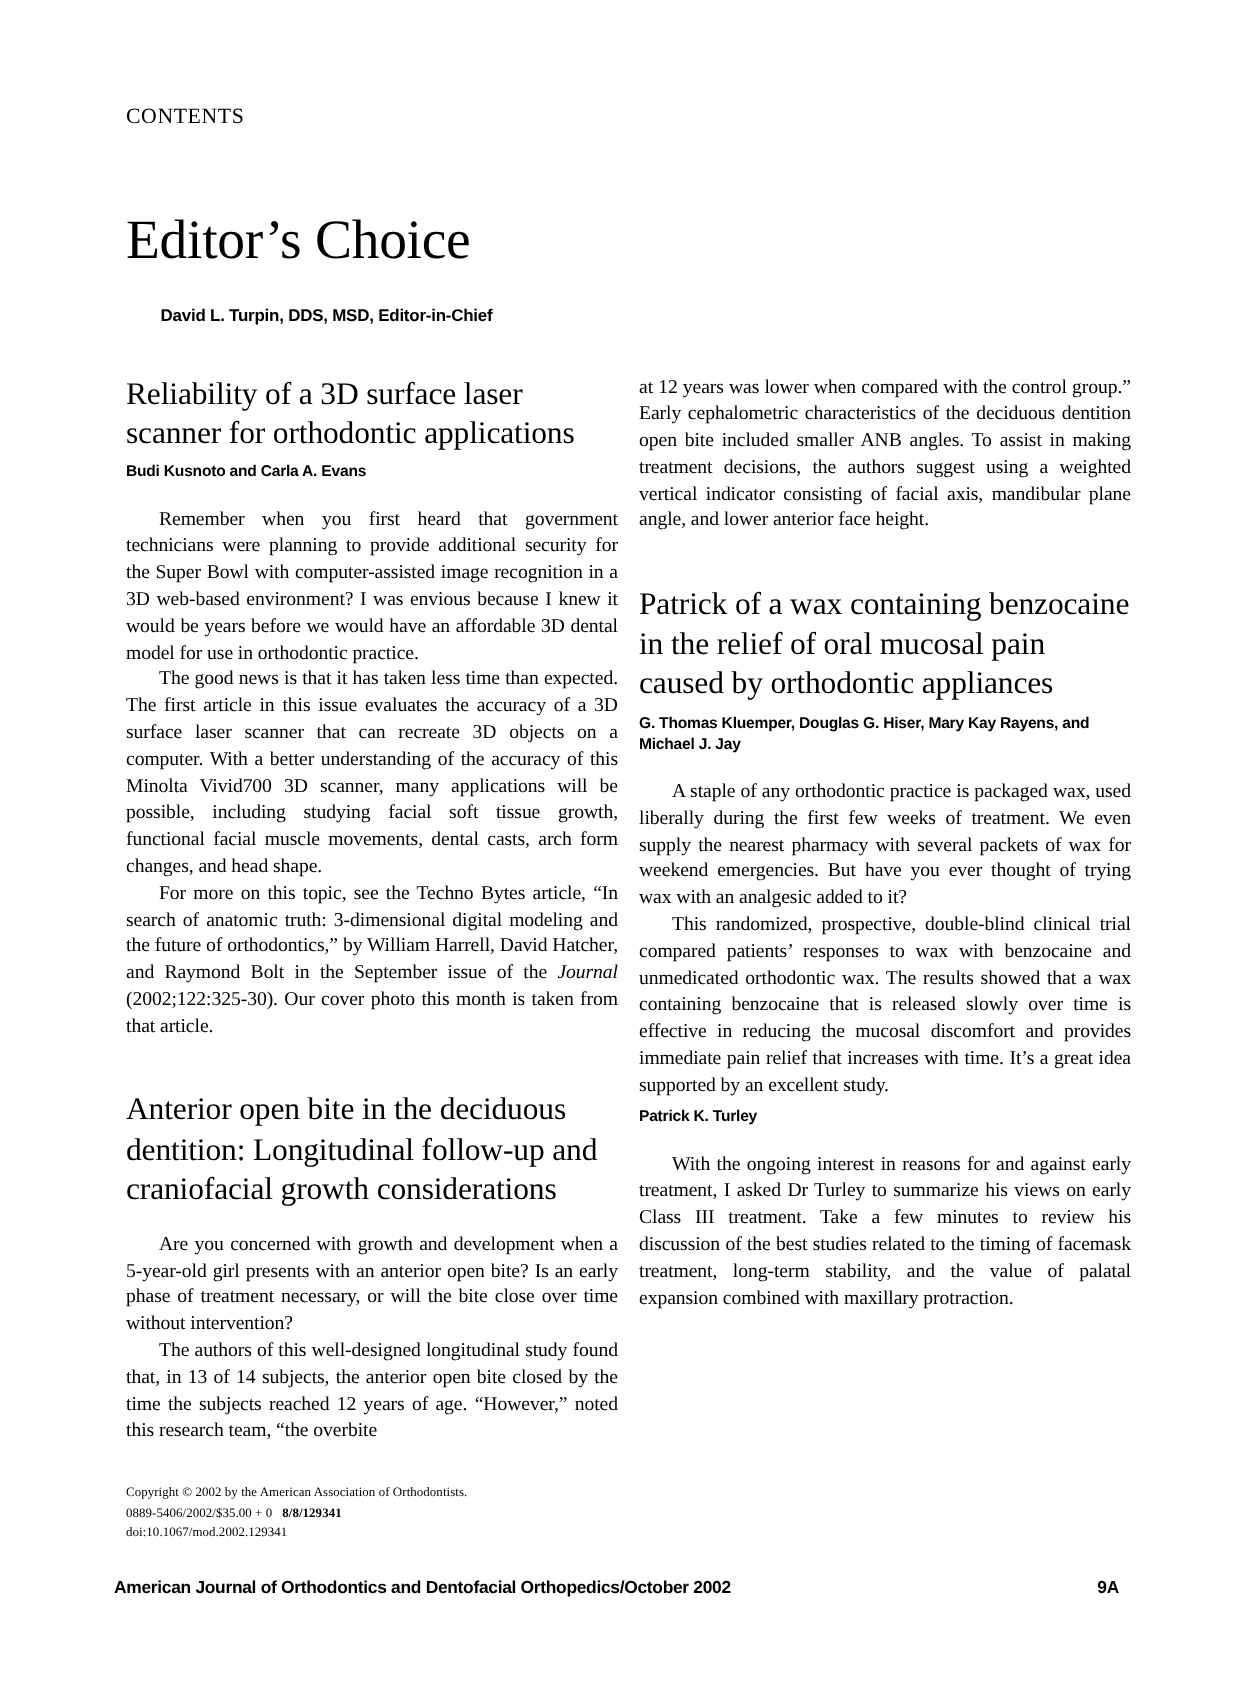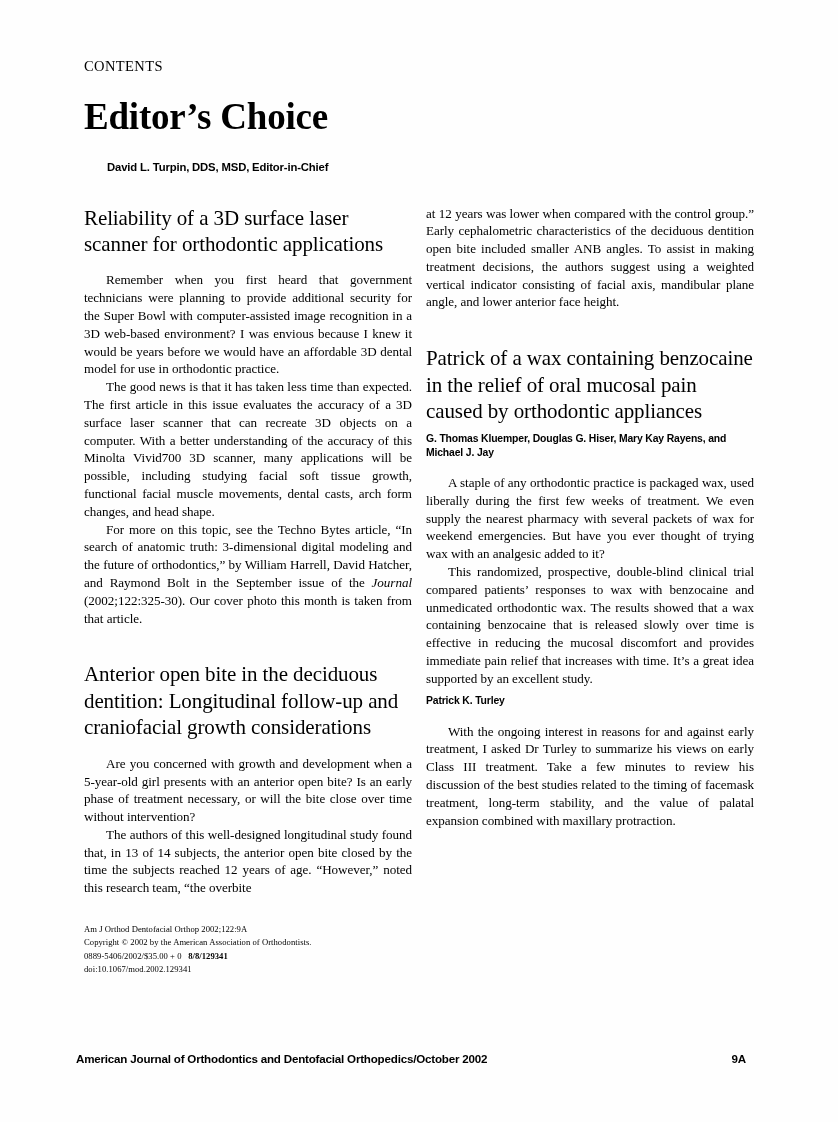--- a/index.html
+++ b/index.html
@@ -19,39 +19,39 @@
     position: relative;
     width: 838px;
     height: 1122px;
     background: #fefefe;
     box-sizing: border-box;
   }
 
   .content {
     position: absolute;
     left: 84px;
-    top: 2px;
+    top: 14px;
     width: 670px;
   }
 
   
   .contents-label {
     font-family: "Liberation Serif", serif;
     font-size: 14.5px;
     letter-spacing: 0.4px;
     padding-top: 57px;
     line-height: 1;
   }
 
   .issue-title {
     font-family: "Liberation Serif", serif;
     font-size: 37px;
-    font-weight: 700;
+    font-weight: 400;
     line-height: 1;
-    margin-top: 24px;
+    margin-top: 56px;
     letter-spacing: -0.2px;
   }
 
   .editor-line {
     font-family: "Liberation Sans", sans-serif;
     font-size: 11.3px;
     font-weight: bold;
     letter-spacing: -0.15px;
     margin-top: 26px;
     padding-left: 23px;
@@ -152,33 +152,33 @@
     <h1 class="issue-title">Editor’s Choice</h1>
 
     <div class="editor-line">David L. Turpin, DDS, MSD, Editor-in-Chief</div>
 
     <div class="columns">
 
       <div class="col">
 
         <div class="art-block">
           <h2 class="art-title">Reliability of a 3D surface laser scanner for orthodontic applications</h2>
+          <div class="art-authors">Budi Kusnoto and Carla A. Evans</div>
           <p class="body-par first">Remember when you first heard that government technicians were planning to provide additional security for the Super Bowl with computer-assisted image recognition in a 3D web-based environment? I was envious because I knew it would be years before we would have an affordable 3D dental model for use in orthodontic practice.</p>
           <p class="body-par">The good news is that it has taken less time than expected. The first article in this issue evaluates the accuracy of a 3D surface laser scanner that can recreate 3D objects on a computer. With a better understanding of the accuracy of this Minolta Vivid700 3D scanner, many applications will be possible, including studying facial soft tissue growth, functional facial muscle movements, dental casts, arch form changes, and head shape.</p>
           <p class="body-par"><span>For more on this topic, see the Techno Bytes article, “In search of anatomic truth: 3-dimensional digital modeling and the future of orthodontics,” by William Harrell, David Hatcher, and Raymond Bolt in the September issue of the </span><em class="ital">Journal</em><span> (2002;122:325-30). Our cover photo this month is taken from that article.</span></p>
         </div>
 
         <div class="art-block">
           <h2 class="art-title spaced-top">Anterior open bite in the deciduous dentition: Longitudinal follow-up and craniofacial growth considerations</h2>
           <p class="body-par first">Are you concerned with growth and development when a 5-year-old girl presents with an anterior open bite? Is an early phase of treatment necessary, or will the bite close over time without intervention?</p>
           <p class="body-par">The authors of this well-designed longitudinal study found that, in 13 of 14 subjects, the anterior open bite closed by the time the subjects reached 12 years of age. “However,” noted this research team, “the overbite</p>
         </div>
 
         <div class="footnote">
-          <div>Am J Orthod Dentofacial Orthop 2002;122:9A</div>
           <div>Copyright © 2002 by the American Association of Orthodontists.</div>
           <div><span>0889-5406/2002/$35.00 + 0</span>&nbsp;&nbsp;&nbsp;<span class="bold">8/8/129341</span></div>
           <div>doi:10.1067/mod.2002.129341</div>
         </div>
 
       </div>
 
       <div class="col">
 
         <p class="cont-par">at 12 years was lower when compared with the control group.” Early cephalometric characteristics of the deciduous dentition open bite included smaller ANB angles. To assist in making treatment decisions, the authors suggest using a weighted vertical indicator consisting of facial axis, mandibular plane angle, and lower anterior face height.</p>

